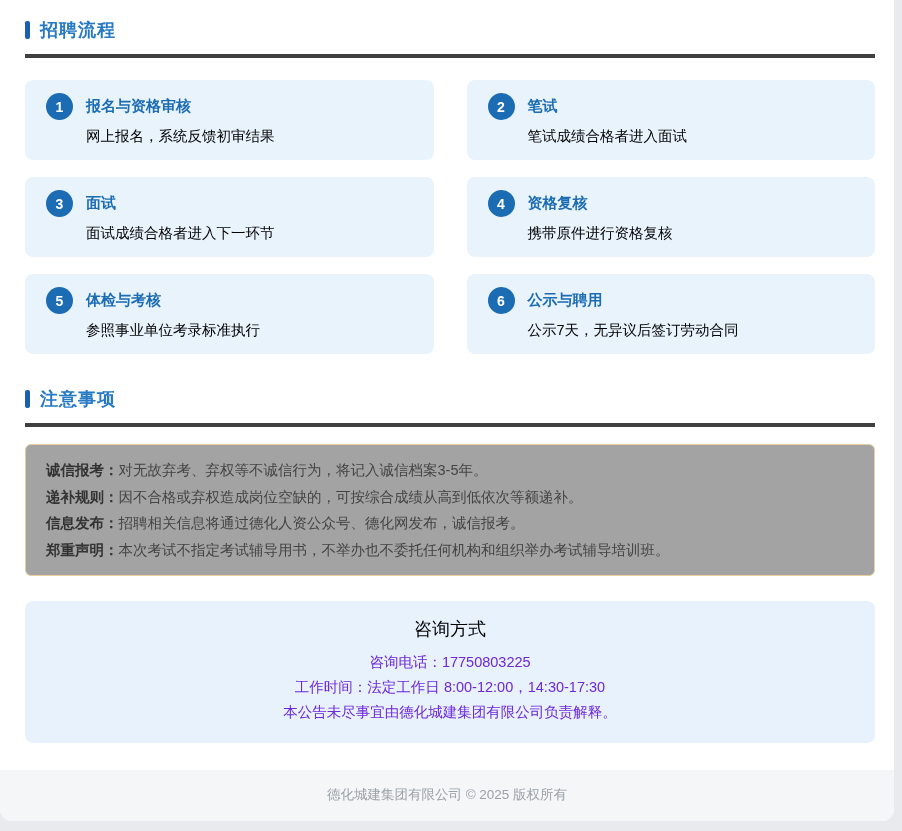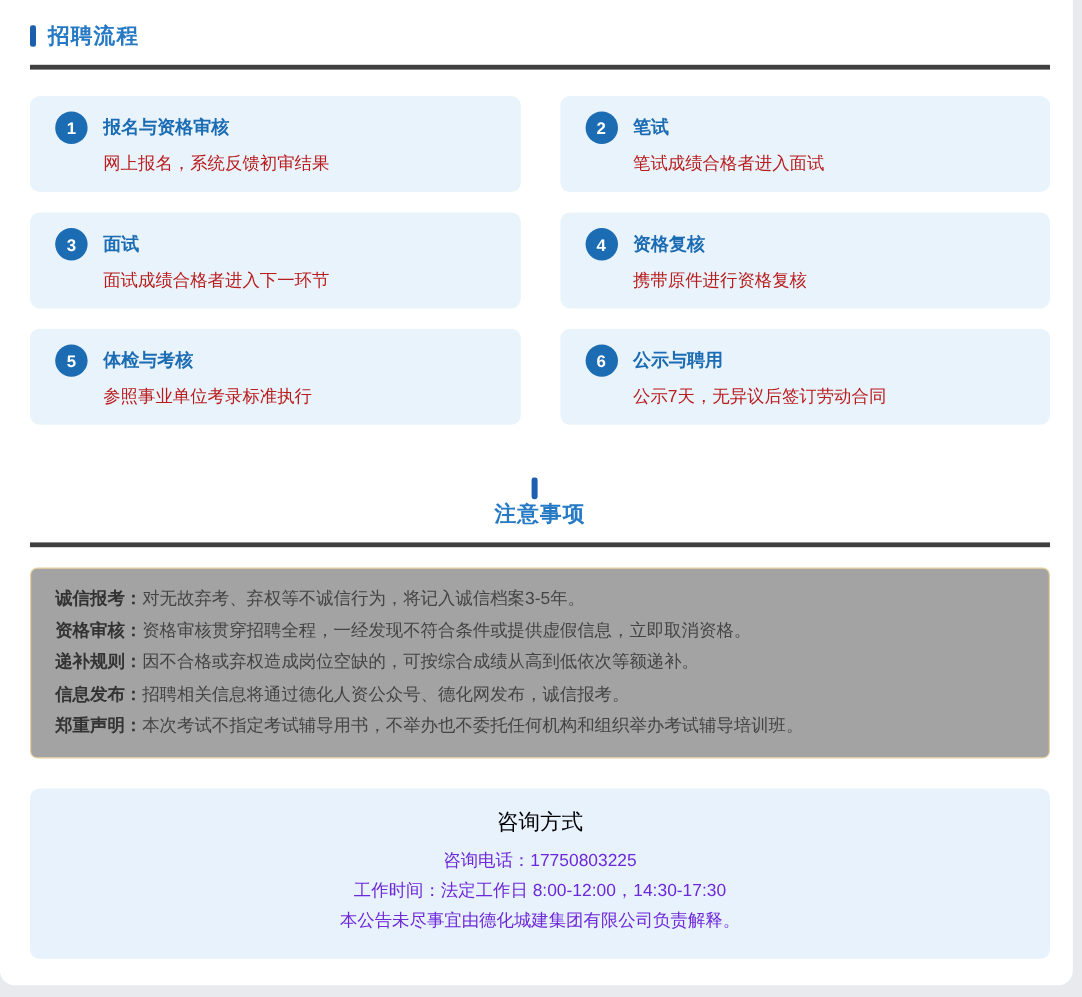--- a/index.html
+++ b/index.html
@@ -18,21 +18,21 @@
   }
   .content { padding: 0 19px 0 25px; }
 
   
   .section-header {
     display: flex; align-items: center;
     padding-bottom: 12px;
     border-bottom: 4px solid #404040;
   }
   .section-header.first { margin-top: 18px; }
-  .section-header.second { margin-top: 44px; flex-direction: column; }
+  .section-header.second { margin-top: 33px; }
   .accent-bar {
     width: 5px; height: 18px;
     background: #1b5fae; border-radius: 2px;
     margin-right: 10px;
   }
   .section-title {
     color: #2679c4; font-size: 18px; font-weight: 600;
     letter-spacing: 1px;
   }
 
@@ -57,21 +57,21 @@
     font-size: 14px; font-weight: bold;
     display: flex; align-items: center; justify-content: center;
     flex: 0 0 27px;
   }
   .step-title {
     margin-left: 13px;
     color: #1b6cb3; font-size: 15px; font-weight: bold;
   }
   .step-desc {
     margin-left: 40px; margin-top: 7px;
-    color: #b91c1c; font-size: 14.5px;
+    color: #000000; font-size: 14.5px;
   }
 
   
   .notes-box {
     margin-top: 17px;
     background: #a3a3a3;
     border: 1px solid #e7cf9d;
     border-radius: 6px;
     padding: 12px 20px;
   }
@@ -158,23 +158,20 @@
     <div class="section-header second">
       <span class="accent-bar"></span>
       <span class="section-title">注意事项</span>
     </div>
 
     <div class="notes-box">
       <div class="note-line">
         <span class="note-label">诚信报考：</span><span>对无故弃考、弃权等不诚信行为，将记入诚信档案3-5年。</span>
       </div>
       <div class="note-line">
-        <span class="note-label">资格审核：</span><span>资格审核贯穿招聘全程，一经发现不符合条件或提供虚假信息，立即取消资格。</span>
-      </div>
-      <div class="note-line">
         <span class="note-label">递补规则：</span><span>因不合格或弃权造成岗位空缺的，可按综合成绩从高到低依次等额递补。</span>
       </div>
       <div class="note-line">
         <span class="note-label">信息发布：</span><span>招聘相关信息将通过德化人资公众号、德化网发布，诚信报考。</span>
       </div>
       <div class="note-line">
         <span class="note-label">郑重声明：</span><span>本次考试不指定考试辅导用书，不举办也不委托任何机构和组织举办考试辅导培训班。</span>
       </div>
     </div>
 

